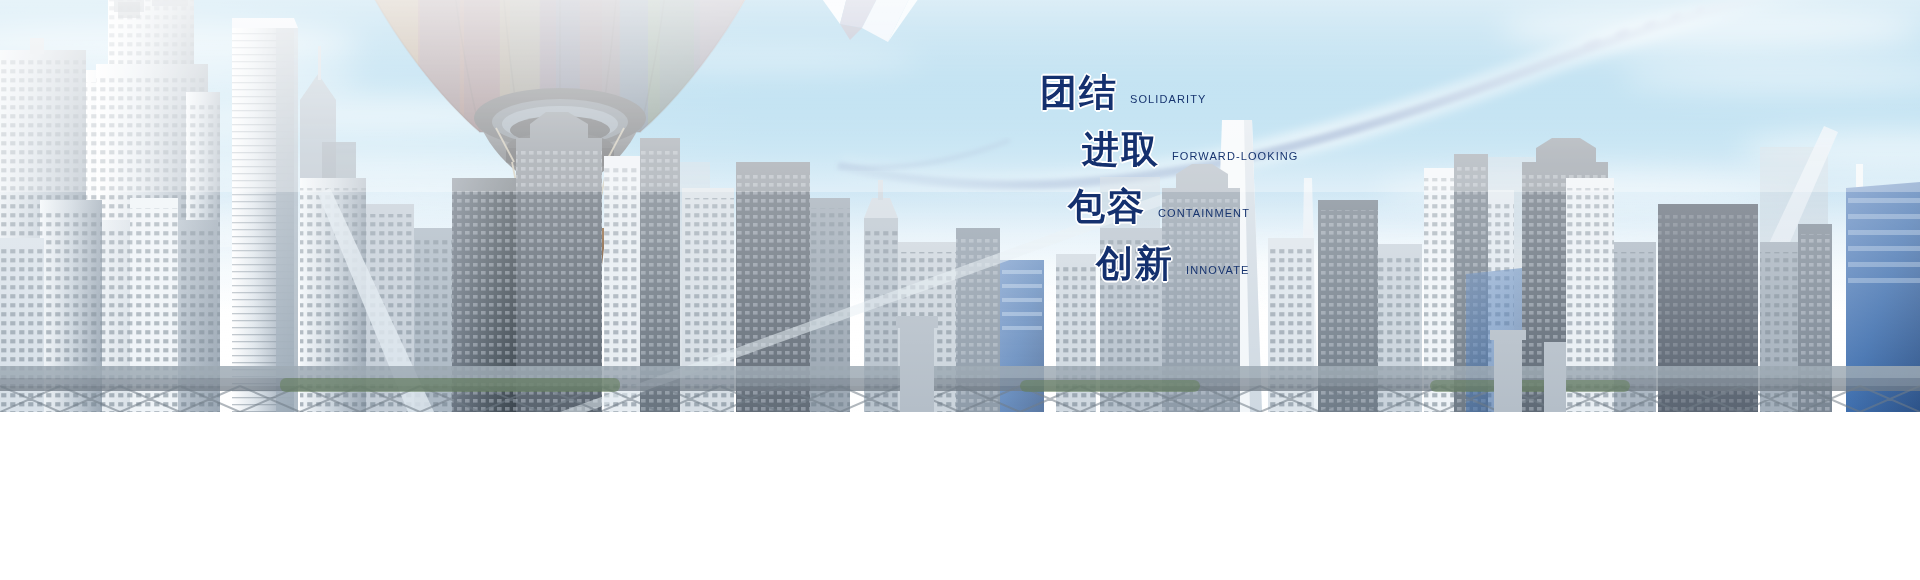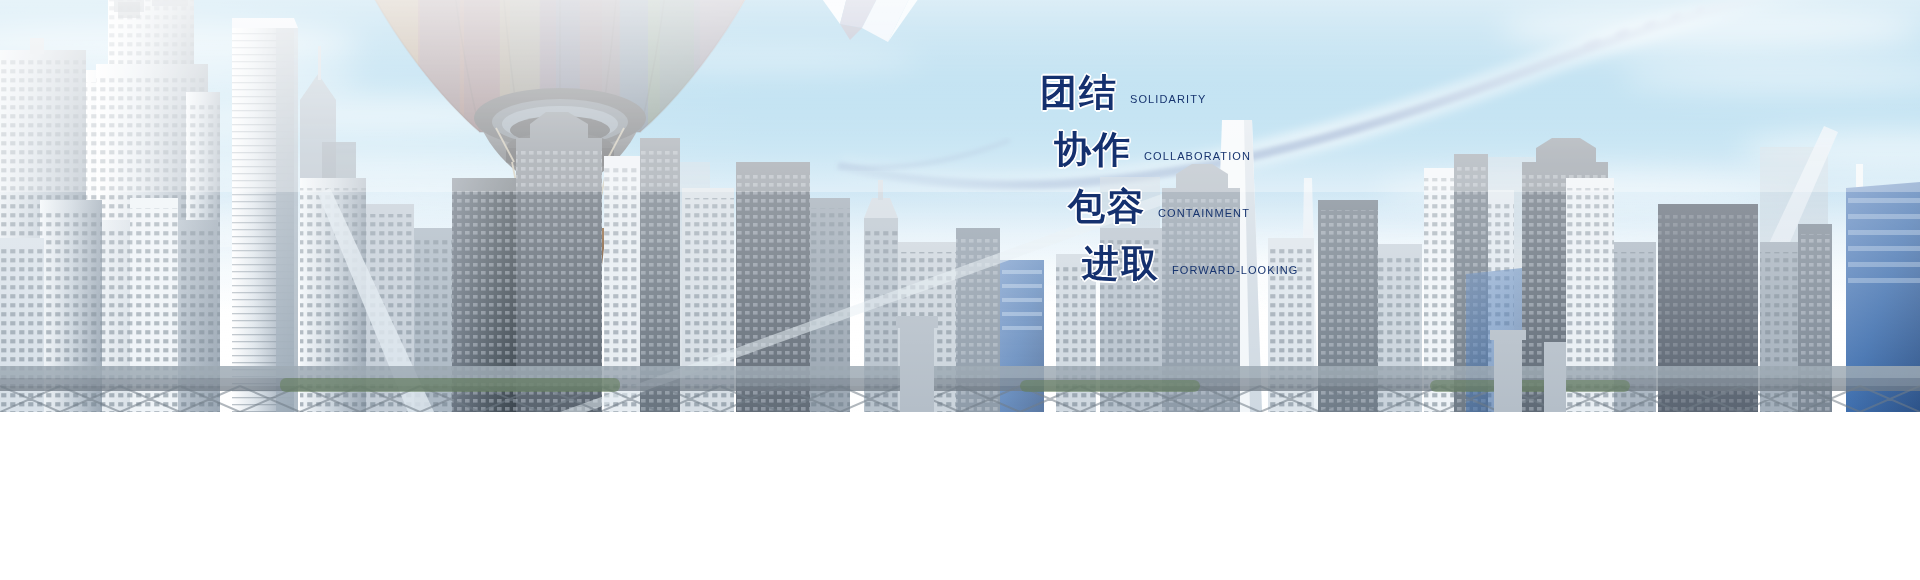--- a/index.html
+++ b/index.html
@@ -596,31 +596,31 @@
     <rect x="0" y="0" width="1920" height="250" fill="#ffffff" opacity=".30"></rect>
   </svg>
 
   <div class="slogans">
 
     <div class="slogan-row r0">
       <span class="cn">团结</span>
       <span class="en">SOLIDARITY</span>
     </div>
 
-    <div class="slogan-row r1">
-      <span class="cn">协作</span>
-      <span class="en">COLLABORATION</span>
+
+    <div class="slogan-row r3">
+      <span class="cn">进取</span>
+      <span class="en">FORWARD-LOOKING</span>
     </div>
 
     <div class="slogan-row r2">
       <span class="cn">包容</span>
       <span class="en">CONTAINMENT</span>
     </div>
 
-    <div class="slogan-row r3">
-      <span class="cn">进取</span>
-      <span class="en">FORWARD-LOOKING</span>
+    <div class="slogan-row r4">
+      <span class="cn">创新</span>
+      <span class="en">INNOVATE</span>
     </div>
 
-
   </div>
 
 </div>
 
 </body></html>

